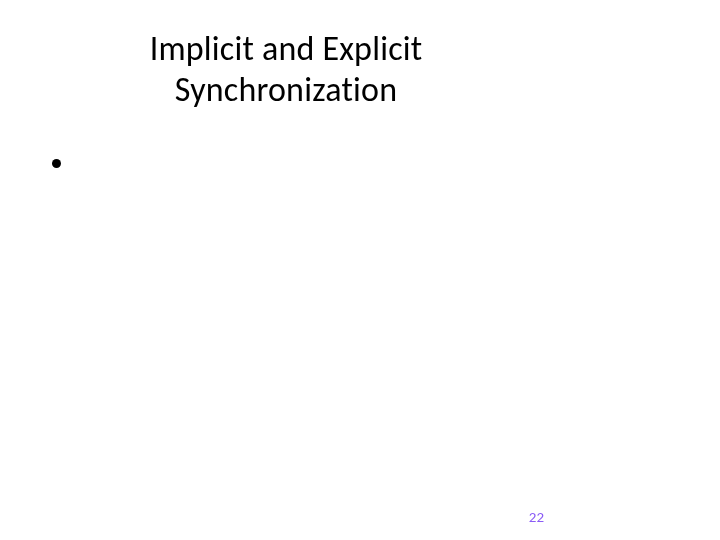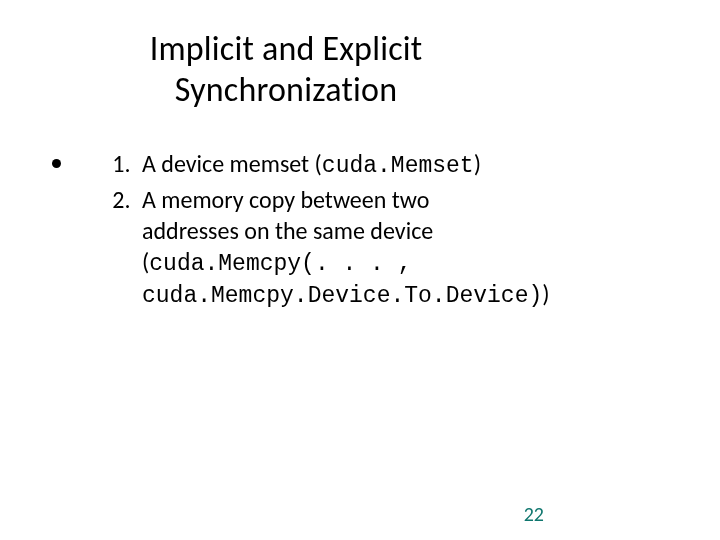--- a/index.html
+++ b/index.html
@@ -47,39 +47,31 @@
     padding-left: 6px;
   }
   .code {
     font-family: "Courier New", Courier, monospace;
     font-size: 23px;
   }
   .pagenum {
     position: absolute;
     right: 28px;
     bottom: 14px;
-    font-size: 20px;
-    color: #0f766e;
+    font-size: 15px;
+    color: #8b5cf6;
   }
 </style>
 </head>
 <body>
 
 <div class="slide">
 
   <h1 class="title">Implicit and Explicit Synchronization</h1>
 
   <ul class="bullets">
     <li>
 
-      <ol class="numbered">
-        <li>
-          <span>A device memset (</span><span class="code">cuda.Memset</span><span>)</span>
-        </li>
-        <li>
-          <span>A memory copy between two addresses on the same device (</span><span class="code">cuda.Memcpy(. . . , cuda.Memcpy.Device.To.Device)</span><span>)</span>
-        </li>
-      </ol>
     </li>
   </ul>
 
   <div class="pagenum">22</div>
 </div>
 
 </body></html>

